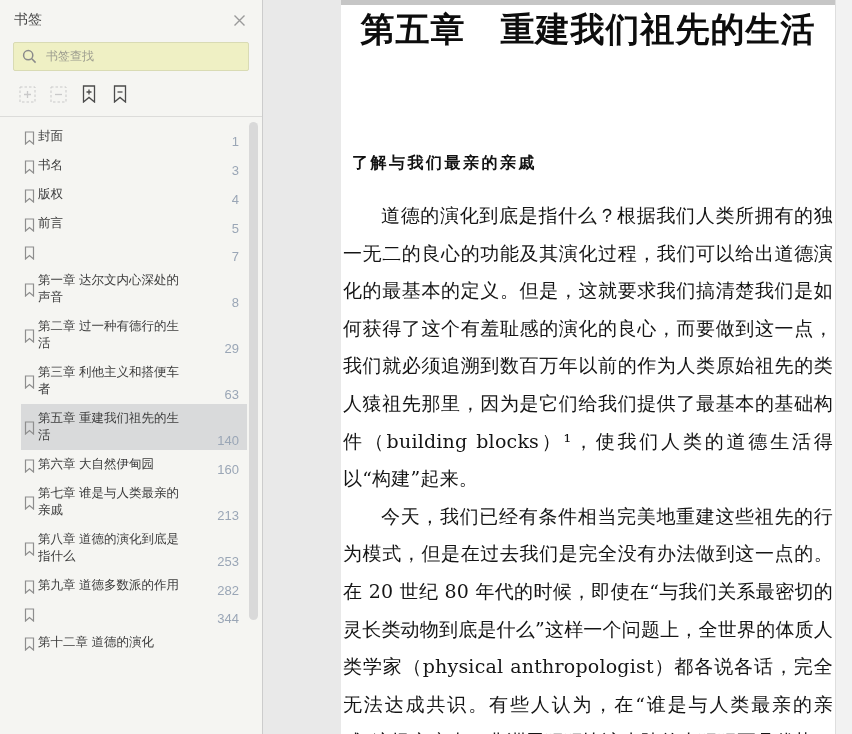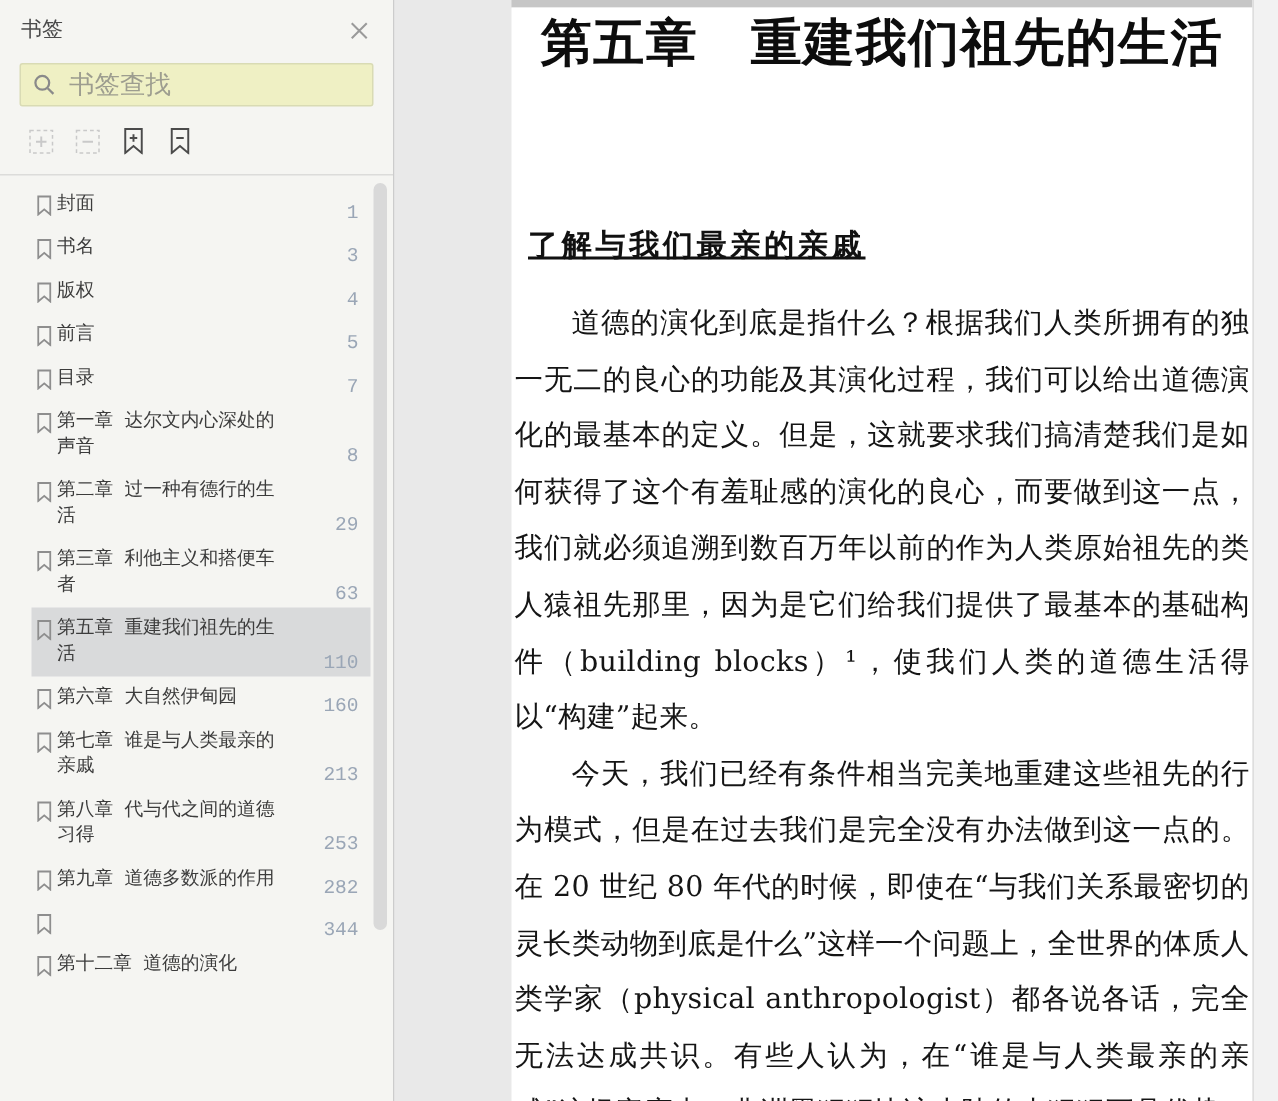--- a/index.html
+++ b/index.html
@@ -15,53 +15,53 @@
   }
   .sb-header { display:flex; align-items:center; justify-content:space-between; padding:11px 16px 0 14px; }
   .sb-title { font-size:14px; color:#4a4a4a; }
   .close-btn { width:14px; height:14px; cursor:pointer; display:flex; align-items:center; justify-content:center; }
 
   .search-box {
     margin:13px 13px 0 13px; height:29px; background:#eff0c4; border:1px solid #d9dbb4;
     border-radius:2px; display:flex; align-items:center; padding:0 8px; gap:9px;
   }
   .search-box input {
-    flex:1; border:none; outline:none; background:transparent; font-size:17px; color:#0f766e;
-    font-family:Liberation Serif, serif;
+    flex:1; border:none; outline:none; background:transparent; font-size:12px; color:#0f766e;
+    font-family:Liberation Mono, monospace;
   }
   .search-box input::placeholder { color:#9d9d8f; opacity:1; }
 
   .tools { display:flex; align-items:center; gap:13px; margin:14px 0 0 18px; }
   .tbtn { width:18px; height:18px; display:flex; align-items:center; justify-content:center; cursor:pointer; }
   .tbtn.disabled { cursor:default; }
 
   .sep { border-top:1px solid #dcdcda; margin-top:13px; }
 
   .bm-list { margin-top:5px; padding:0 15px 0 21px; }
-  .bm-row { display:flex; align-items:flex-start; padding:6px 0 6px 3px; cursor:pointer;font-family:Liberation Mono, monospace; }
+  .bm-row { display:flex; align-items:center; padding:6px 0 6px 3px; cursor:pointer; }
   .bm-row.selected { background:#d9dadb; }
   .bm-ico { flex:0 0 11px; margin:2px 3px 0 0; }
   .bm-label { width:150px; font-size:12.5px; line-height:17px; color:#3c3c3c; word-break:break-all; }
   .bm-page { margin-left:auto; align-self:flex-end; font-size:13px; color:#9aa6b6; margin-bottom:-4px; padding-right:8px; }
 
   .sb-thumb { position:absolute; left:249px; top:122px; width:9px; height:498px; background:#d9d9d9; border-radius:5px; }
 
   
   .viewport { position:absolute; left:263px; top:0; right:0; bottom:0; background:#e9e9e9; }
   .page-top-edge { position:absolute; left:78px; top:0; width:494px; height:5px; background:#c6c6c6; }
   .page {
     position:absolute; left:78px; top:5px; width:494px; height:729px; background:#ffffff;
     padding:2px 2px 0 2px; overflow:hidden;
     font-family:"DejaVu Serif","Liberation Serif",serif; color:#151515;
   }
   .chapter-title {
     font-size:34px; line-height:44px; font-weight:700; text-align:center; letter-spacing:1px;
     color:#0d0d0d; white-space:nowrap;
   }
-  .section-heading { margin:99px 0 0 9px; font-size:20px; line-height:26px; font-weight:700; letter-spacing:2.5px; color:#111;text-decoration:underline; }
+  .section-heading { margin:99px 0 0 9px; font-size:16px; line-height:26px; font-weight:700; letter-spacing:2.5px; color:#111; }
   .body-text { margin-top:21px; }
   .body-text p {
     font-size:19px; line-height:37.6px; text-align:justify; text-indent:2em; letter-spacing:0.2px;
   }
   .vscroll { position:absolute; right:0; top:0; width:17px; height:100%; background:#f2f2f2; border-left:1px solid #dedede; }
 
   svg { display:block; }
 </style>
 </head>
 <body>
@@ -154,21 +154,20 @@
     </span>
     <span class="bm-label">前言</span>
     <span class="bm-page">5</span>
   </div>
         <div class="bm-row">
     <span class="bm-ico">
       <svg width="11" height="14" viewBox="0 0 11 14">
               <path d="M1.5 1 h8 v12 l-4-3.4 -4 3.4 z" fill="none" stroke="#8e8e8e" stroke-width="1.2"></path>
             </svg>
     </span>
-    <span class="bm-label">目录</span>
     <span class="bm-page">7</span>
   </div>
         <div class="bm-row">
     <span class="bm-ico">
       <svg width="11" height="14" viewBox="0 0 11 14">
               <path d="M1.5 1 h8 v12 l-4-3.4 -4 3.4 z" fill="none" stroke="#8e8e8e" stroke-width="1.2"></path>
             </svg>
     </span>
     <span class="bm-label">第一章 达尔文内心深处的声音</span>
     <span class="bm-page">8</span>
@@ -191,21 +190,21 @@
     <span class="bm-label">第三章 利他主义和搭便车者</span>
     <span class="bm-page">63</span>
   </div>
         <div class="bm-row selected">
     <span class="bm-ico">
       <svg width="11" height="14" viewBox="0 0 11 14">
               <path d="M1.5 1 h8 v12 l-4-3.4 -4 3.4 z" fill="none" stroke="#8e8e8e" stroke-width="1.2"></path>
             </svg>
     </span>
     <span class="bm-label">第五章 重建我们祖先的生活</span>
-    <span class="bm-page">110</span>
+    <span class="bm-page">140</span>
   </div>
         <div class="bm-row">
     <span class="bm-ico">
       <svg width="11" height="14" viewBox="0 0 11 14">
               <path d="M1.5 1 h8 v12 l-4-3.4 -4 3.4 z" fill="none" stroke="#8e8e8e" stroke-width="1.2"></path>
             </svg>
     </span>
     <span class="bm-label">第六章 大自然伊甸园</span>
     <span class="bm-page">160</span>
   </div>
@@ -217,21 +216,21 @@
     </span>
     <span class="bm-label">第七章 谁是与人类最亲的亲戚</span>
     <span class="bm-page">213</span>
   </div>
         <div class="bm-row">
     <span class="bm-ico">
       <svg width="11" height="14" viewBox="0 0 11 14">
               <path d="M1.5 1 h8 v12 l-4-3.4 -4 3.4 z" fill="none" stroke="#8e8e8e" stroke-width="1.2"></path>
             </svg>
     </span>
-    <span class="bm-label">第八章 代与代之间的道德习得</span>
+    <span class="bm-label">第八章 道德的演化到底是指什么</span>
     <span class="bm-page">253</span>
   </div>
         <div class="bm-row">
     <span class="bm-ico">
       <svg width="11" height="14" viewBox="0 0 11 14">
               <path d="M1.5 1 h8 v12 l-4-3.4 -4 3.4 z" fill="none" stroke="#8e8e8e" stroke-width="1.2"></path>
             </svg>
     </span>
     <span class="bm-label">第九章 道德多数派的作用</span>
     <span class="bm-page">282</span>

